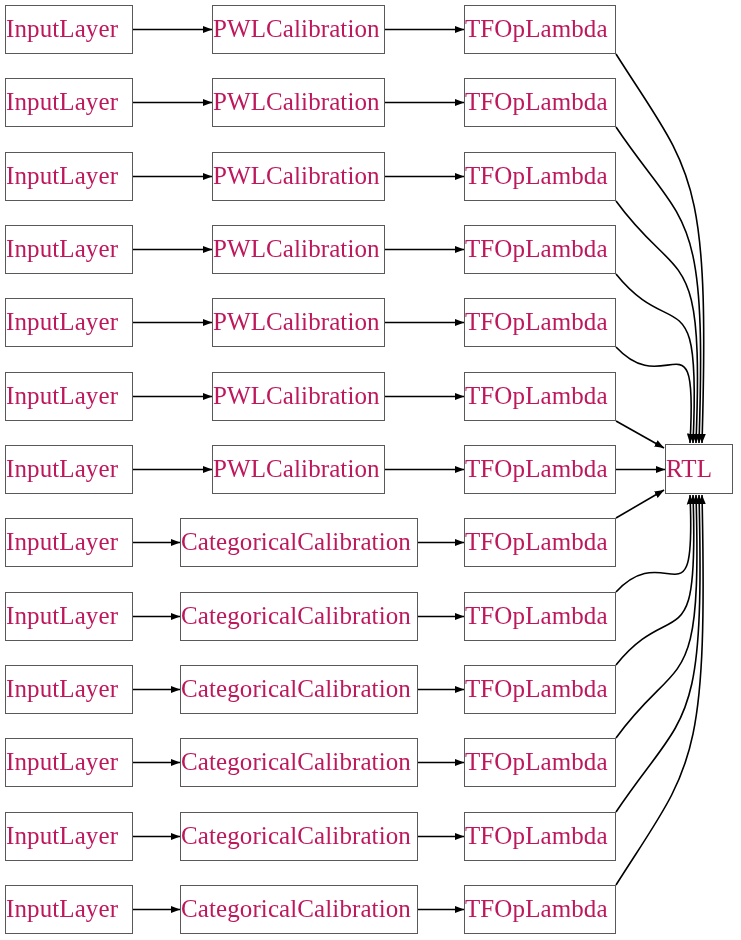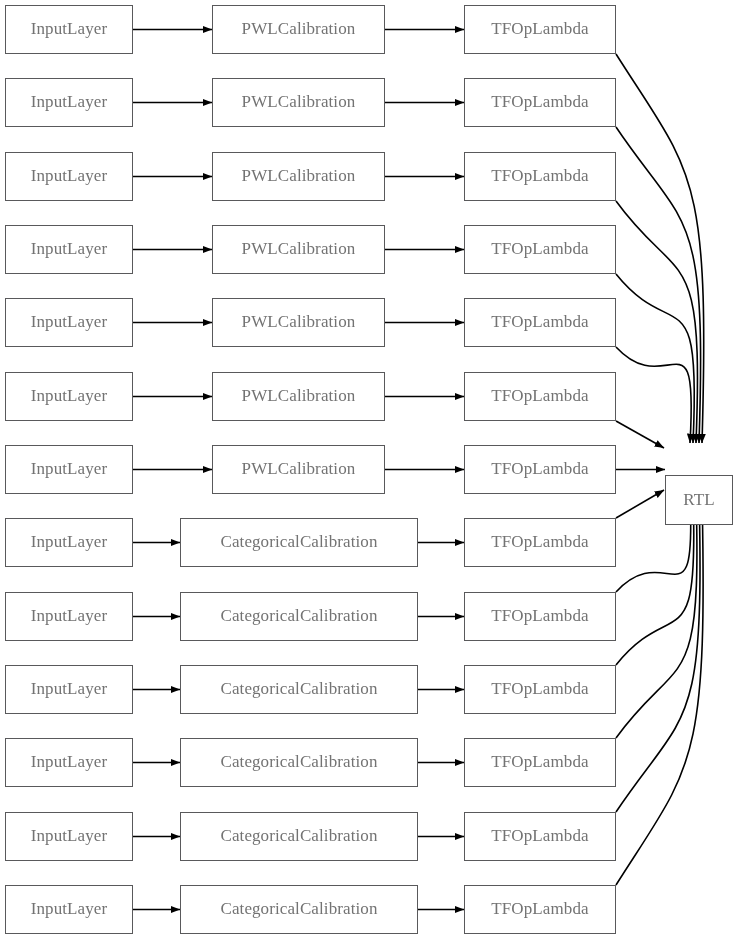--- a/index.html
+++ b/index.html
@@ -25,23 +25,22 @@
     height: 940px;
     pointer-events: none;
   }
   .node {
     position: absolute;
     box-sizing: border-box;
     border: 1px solid #59595b;
     background: #ffffff;
     display: flex;
     align-items: center;
-    justify-content: center;
-    color: #737373;
-    font-size: 17px;
+    color: #be185d;
+    font-size: 25px;
     line-height: 1;
     white-space: nowrap;
     letter-spacing: 0.1px;
   }
   .node-label {
     display: block;
     transform: translateY(-1px);
   }
 </style>
 </head>
@@ -209,17 +208,17 @@
       </div>
       <div class="node" style="left: 5px; top: 885px; width: 128px; height: 49px;">
         <span class="node-label">InputLayer</span>
       </div>
       <div class="node" style="left: 180px; top: 885px; width: 238px; height: 49px;">
         <span class="node-label">CategoricalCalibration</span>
       </div>
       <div class="node" style="left: 464px; top: 885px; width: 152px; height: 49px;">
         <span class="node-label">TFOpLambda</span>
       </div>
-      <div class="node" style="left: 665px; top: 444px; width: 68px; height: 50px; margin-top: 31px;">
+      <div class="node" style="left: 665px; top: 444px; width: 68px; height: 50px;">
         <span class="node-label">RTL</span>
       </div>
     </div>
 </div>
 
 </body></html>

